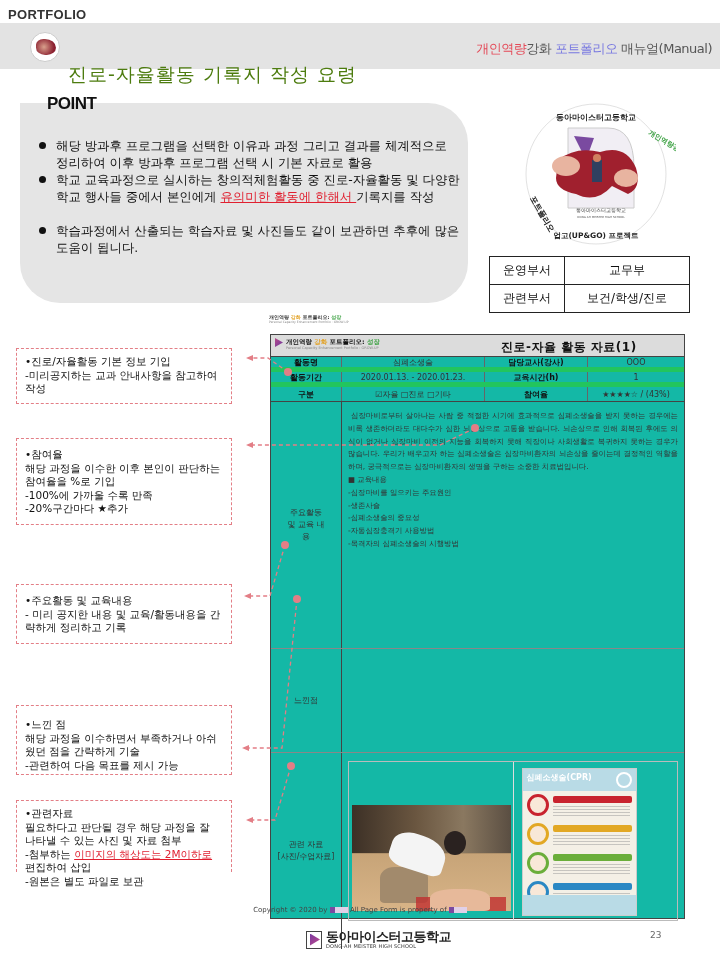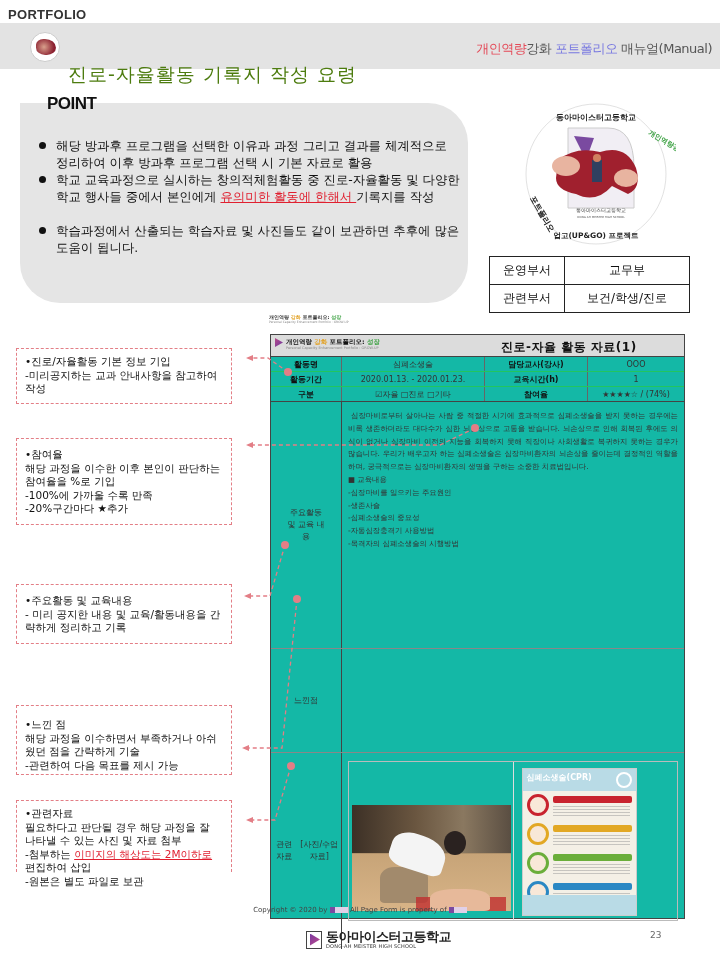--- a/index.html
+++ b/index.html
@@ -41,21 +41,21 @@
   .form { position: absolute; left: 270px; top: 334px; width: 415px; height: 585px; border: 1.5px solid #444; background: #14b8a6; }
   .form-head { height: 22px; background: #dcdcdc; border-bottom: 1.5px solid #444; position: relative; }
   .form-head .left { position: absolute; left: 4px; top: 3px; display: flex; align-items: flex-start; }
   .form-head .left .icon { width: 8px; height: 9px; margin-right: 3px; background: linear-gradient(135deg, #b84a8a, #6b3aa0); clip-path: polygon(0 0, 100% 50%, 0 100%); }
   .form-head .left .t { font-size: 6.5px; font-weight: 700; line-height: 8px; }
   .form-head .left .t .yl { color: #e2a020; }
   .form-head .left .t .gr { color: #3aa040; }
   .form-head .left .sub { font-size: 3.5px; color: #888; }
   .form-head .right { position: absolute; left: 230px; top: 4px; font-size: 12px; font-weight: 700; letter-spacing: 0.5px; }
 
-  .info-row { display: flex; height: 15px; border-bottom: 1px solid #22c55e; font-size: 8px; align-items: stretch; }
+  .info-row { display: flex; height: 15px; border-bottom: 5px solid #22c55e; font-size: 8px; align-items: stretch; }
   .info-row > div { display: flex; align-items: center; justify-content: center; border-right: 1px solid #666; }
   .info-row > div:last-child { border-right: none; }
   .c1 { width: 71px; font-weight: 700; }
   .c2 { width: 143px; color: #333; }
   .c3 { width: 103px; font-weight: 700; }
   .c4 { flex: 1; color: #333; }
   .info-row.last { border-bottom: 1.5px solid #444; }
 
   .sec { display: flex; border-bottom: 1px solid #888; }
   .sec .lab { width: 71px; border-right: 1.5px solid #444; display: flex; align-items: center; justify-content: center; text-align: center; font-size: 8px; color: #333; line-height: 12px; }
@@ -214,42 +214,42 @@
   <div class="info-row">
     <div class="c1">활동기간</div>
     <div class="c2">2020.01.13. - 2020.01.23.</div>
     <div class="c3">교육시간(h)</div>
     <div class="c4">1</div>
   </div>
   <div class="info-row last">
     <div class="c1">구분</div>
     <div class="c2">☑자율  □진로  □기타</div>
     <div class="c3">참여율</div>
-    <div class="c4">★★★★☆ / (74%)</div>
+    <div class="c4">★★★★☆ / (43%)</div>
   </div>
 
   <div class="sec sec1">
     <div class="lab" style="padding:0 14px;">주요활동 및 교육 내용</div>
     <div class="body">
       <div style="text-indent:3px;">심장마비로부터 살아나는 사람 중 적절한 시기에 효과적으로 심폐소생술을 받지 못하는 경우에는 비록 생존하더라도 대다수가 심한 뇌손상으로 고통을 받습니다. 뇌손상으로 인해 회복된 후에도 의식이 없거나 심장마비 이전의 지능을 회복하지 못해 직장이나 사회생활로 복귀하지 못하는 경우가 많습니다. 우리가 배우고자 하는 심폐소생술은 심장마비환자의 뇌손상을 줄이는데 결정적인 역할을 하며, 궁극적으로는 심장마비환자의 생명을 구하는 소중한 치료법입니다.</div>
       <div>■ 교육내용</div>
       <div>-심장마비를 일으키는 주요원인</div>
       <div>-생존사슬</div>
       <div>-심폐소생술의 중요성</div>
       <div>-자동심장충격기 사용방법</div>
       <div>-목격자의 심폐소생술의 시행방법</div>
     </div>
   </div>
 
   <div class="sec sec2">
     <div class="lab">느낀점</div>
   </div>
 
   <div class="sec sec3">
-    <div class="lab" style="">
+    <div class="lab" style="flex-direction:column;">
       <div>관련 자료</div>
       <div>[사진/수업자료]</div>
     </div>
     <div class="body">
       <div class="attach-box">
         <div class="half">
           <div class="photo">
             <div class="wall"></div>
             <div class="legs"></div>
             <div class="shirt"></div>

